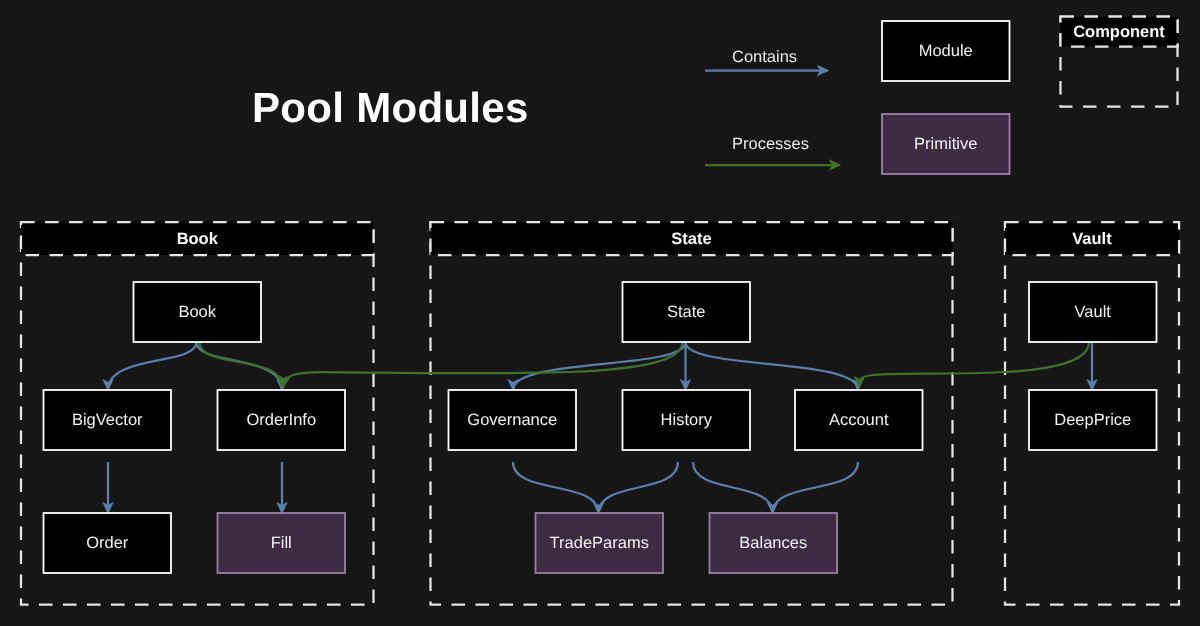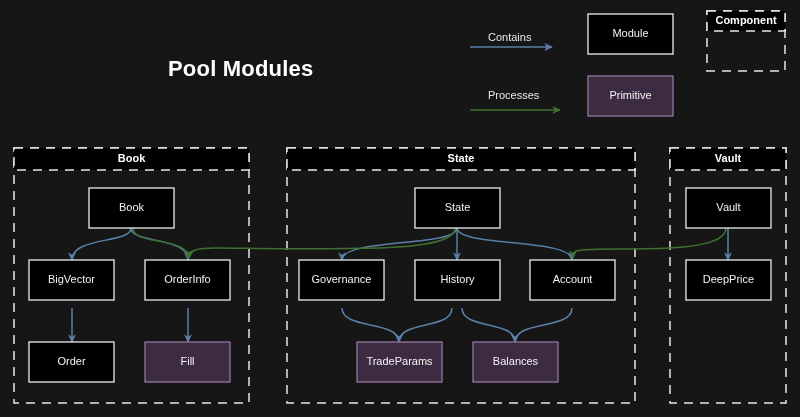--- a/index.html
+++ b/index.html
@@ -5,21 +5,21 @@
   html,body{margin:0;padding:0;}
   body{
     width:800px;height:417px;overflow:hidden;
     background:#161616;
     font-family:"Liberation Sans", sans-serif;
     position:relative;
   }
   #stage{position:absolute;inset:0;width:800px;height:417px;}
   .title{
     position:absolute;left:168px;top:56px;
-    font-size:22px;font-weight:bold;color:#ffffff;
+    font-size:28px;font-weight:bold;color:#ffffff;
     letter-spacing:.2px;white-space:nowrap;
   }
   svg{position:absolute;left:0;top:0;width:800px;height:417px;overflow:visible;}
   .lg-label{font-size:11px;fill:#e8e8e8;font-family:"Liberation Sans",sans-serif;}
   .node-label{font-size:11px;fill:#f2f2f2;font-family:"Liberation Sans",sans-serif;
               text-anchor:middle;dominant-baseline:middle;}
   .sec-label{font-size:11px;font-weight:bold;fill:#ffffff;
              font-family:"Liberation Sans",sans-serif;
              text-anchor:middle;dominant-baseline:middle;}
   .mod-rect{fill:#000000;stroke:#ffffff;stroke-width:1.2;}

